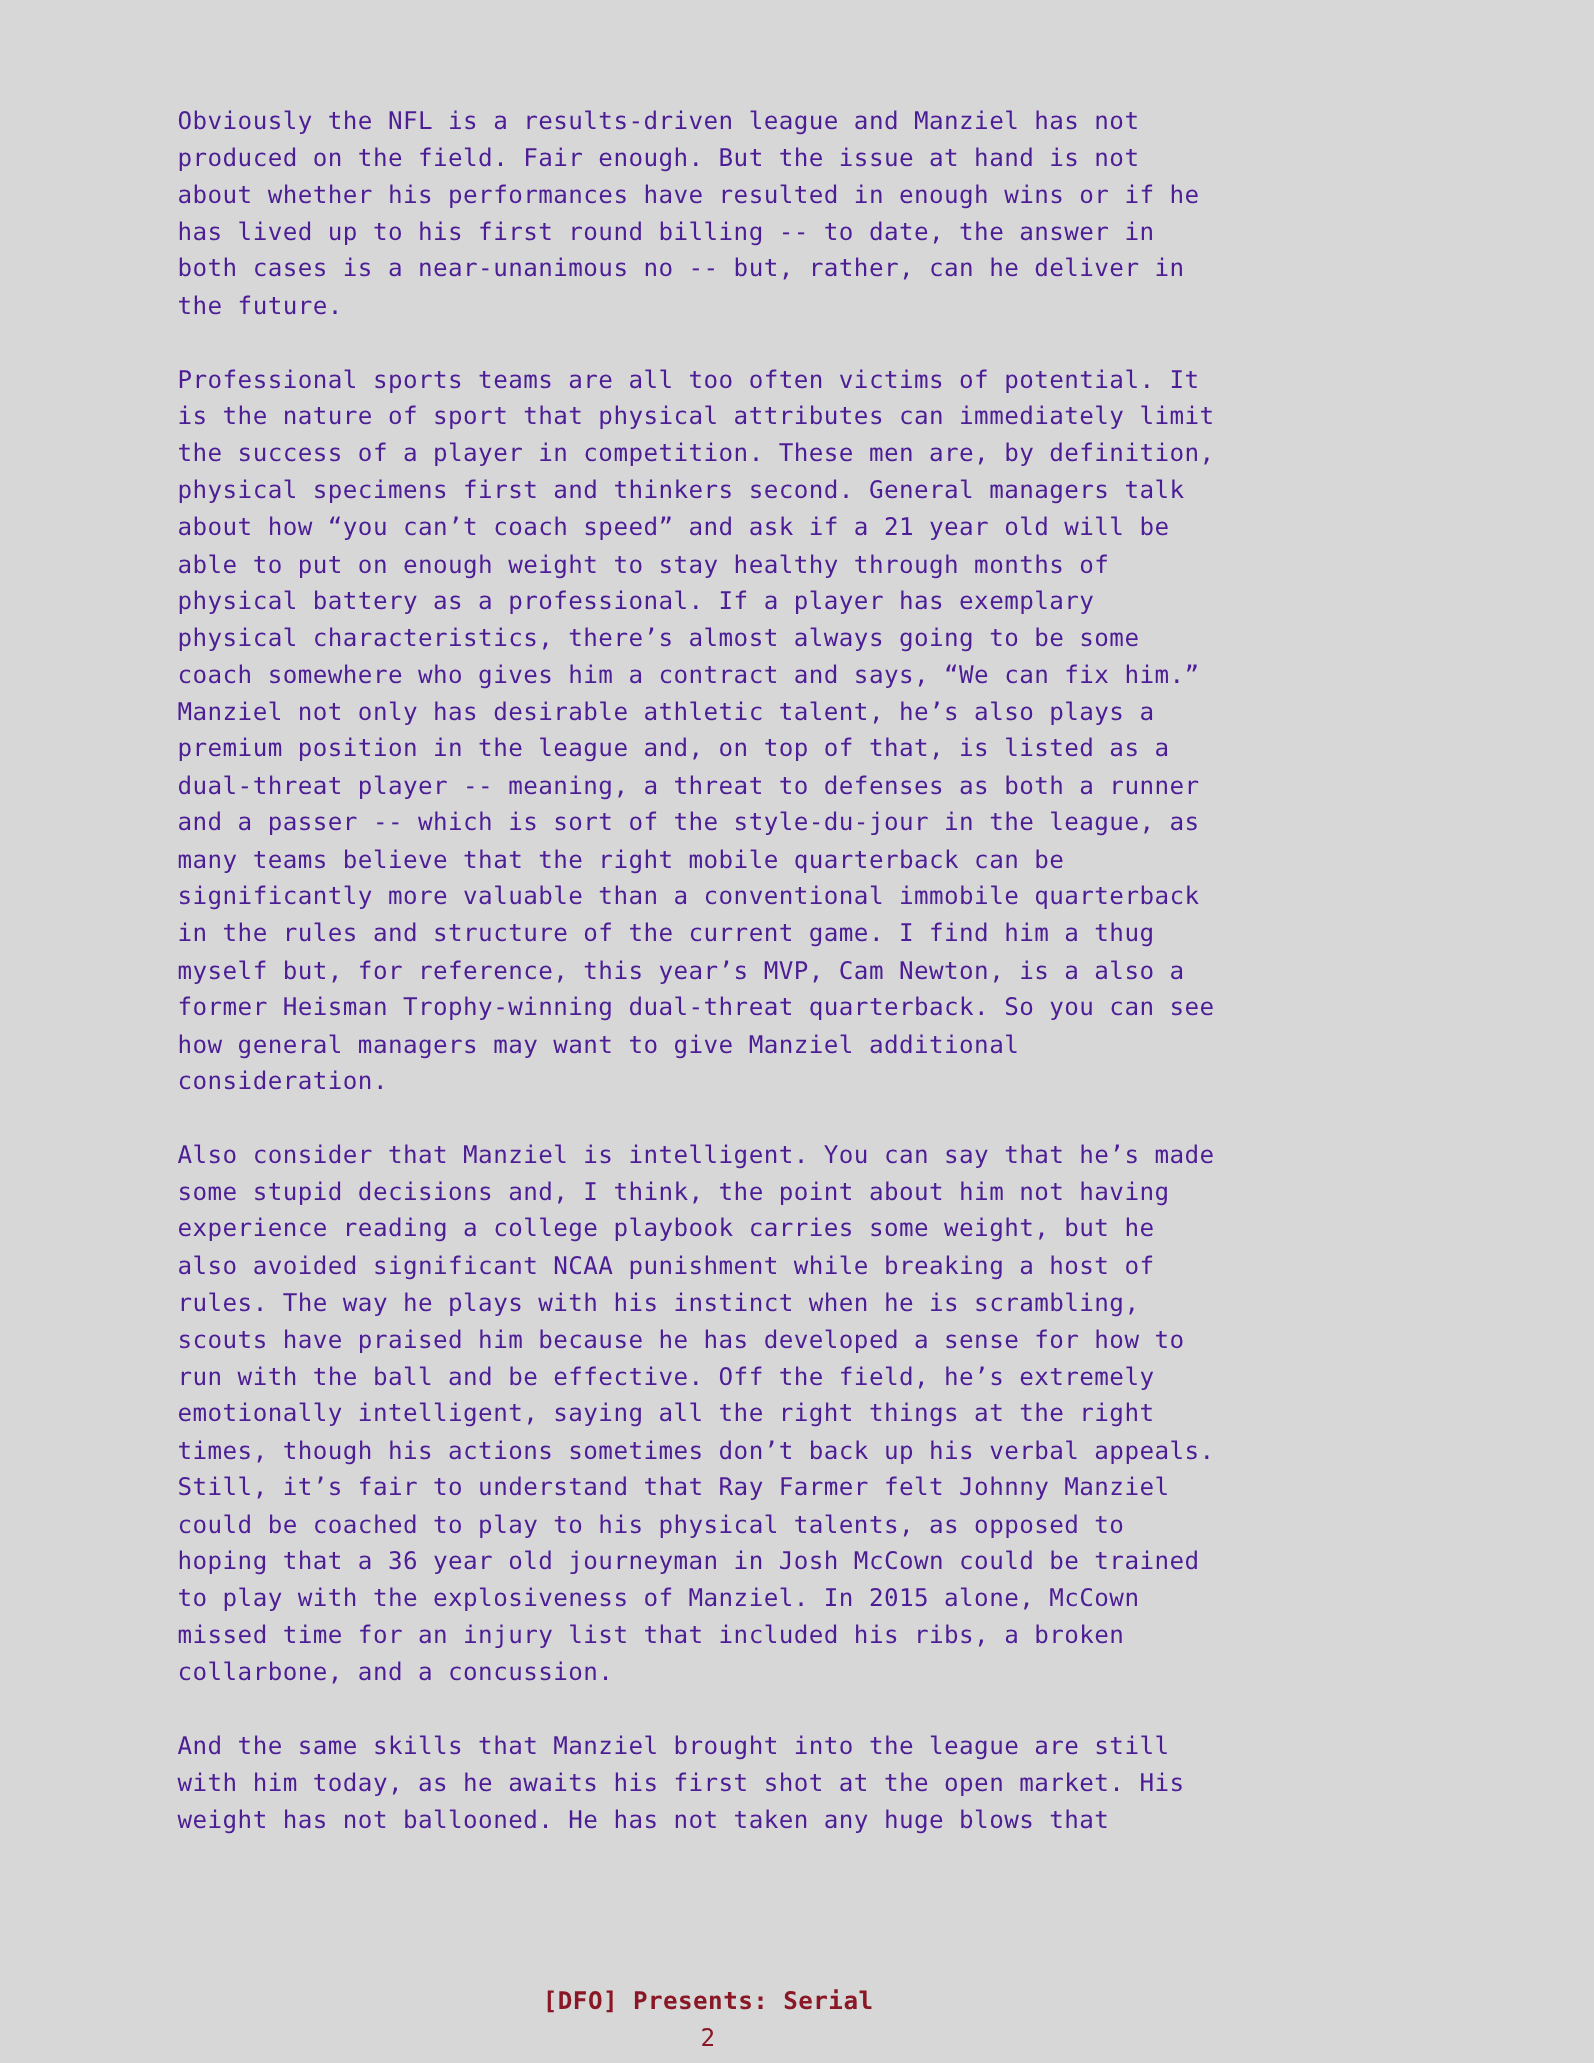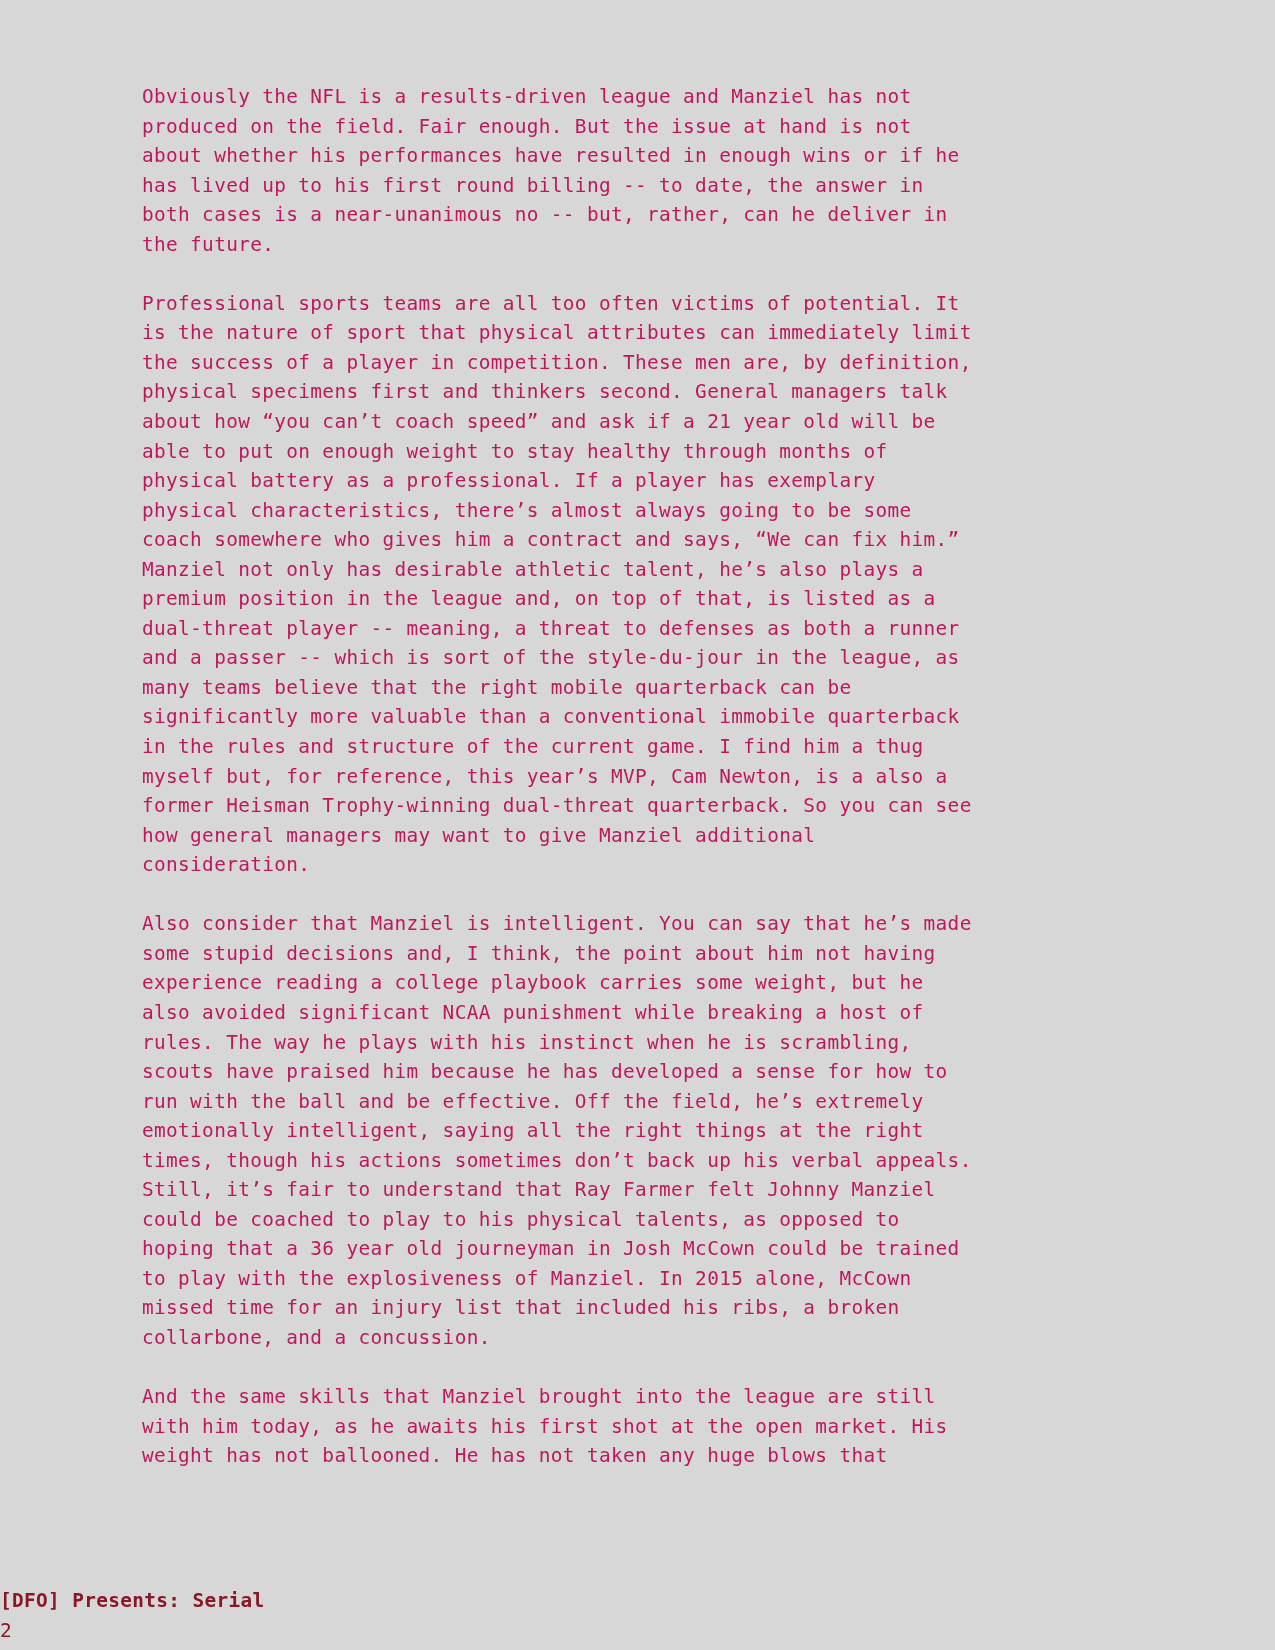--- a/index.html
+++ b/index.html
@@ -17,34 +17,34 @@
     position: relative;
     width: 1275px;
     height: 1650px;
     box-sizing: border-box;
   }
   .body-text {
     position: absolute;
     left: 142px;
     top: 82px;
     width: 960px;
-    color: #be185d;
+    color: #4c1d95;
     font-family: "DejaVu Sans Mono", monospace;
     font-size: 19.4px;
     line-height: 29.55px;
     letter-spacing: 0.35px;
     white-space: pre-wrap;
     -webkit-font-smoothing: none;
   }
   .footer {
     position: absolute;
     left: 0;
     top: 1586px;
     width: 1275px;
-    text-align: left;
+    text-align: center;
     padding-right: 142px;
     box-sizing: border-box;
   }
   .footer-title {
     display: block;
     color: #8a1725;
     font-family: "DejaVu Sans Mono", monospace;
     font-size: 19.4px;
     line-height: 29.55px;
     letter-spacing: 0.35px;

